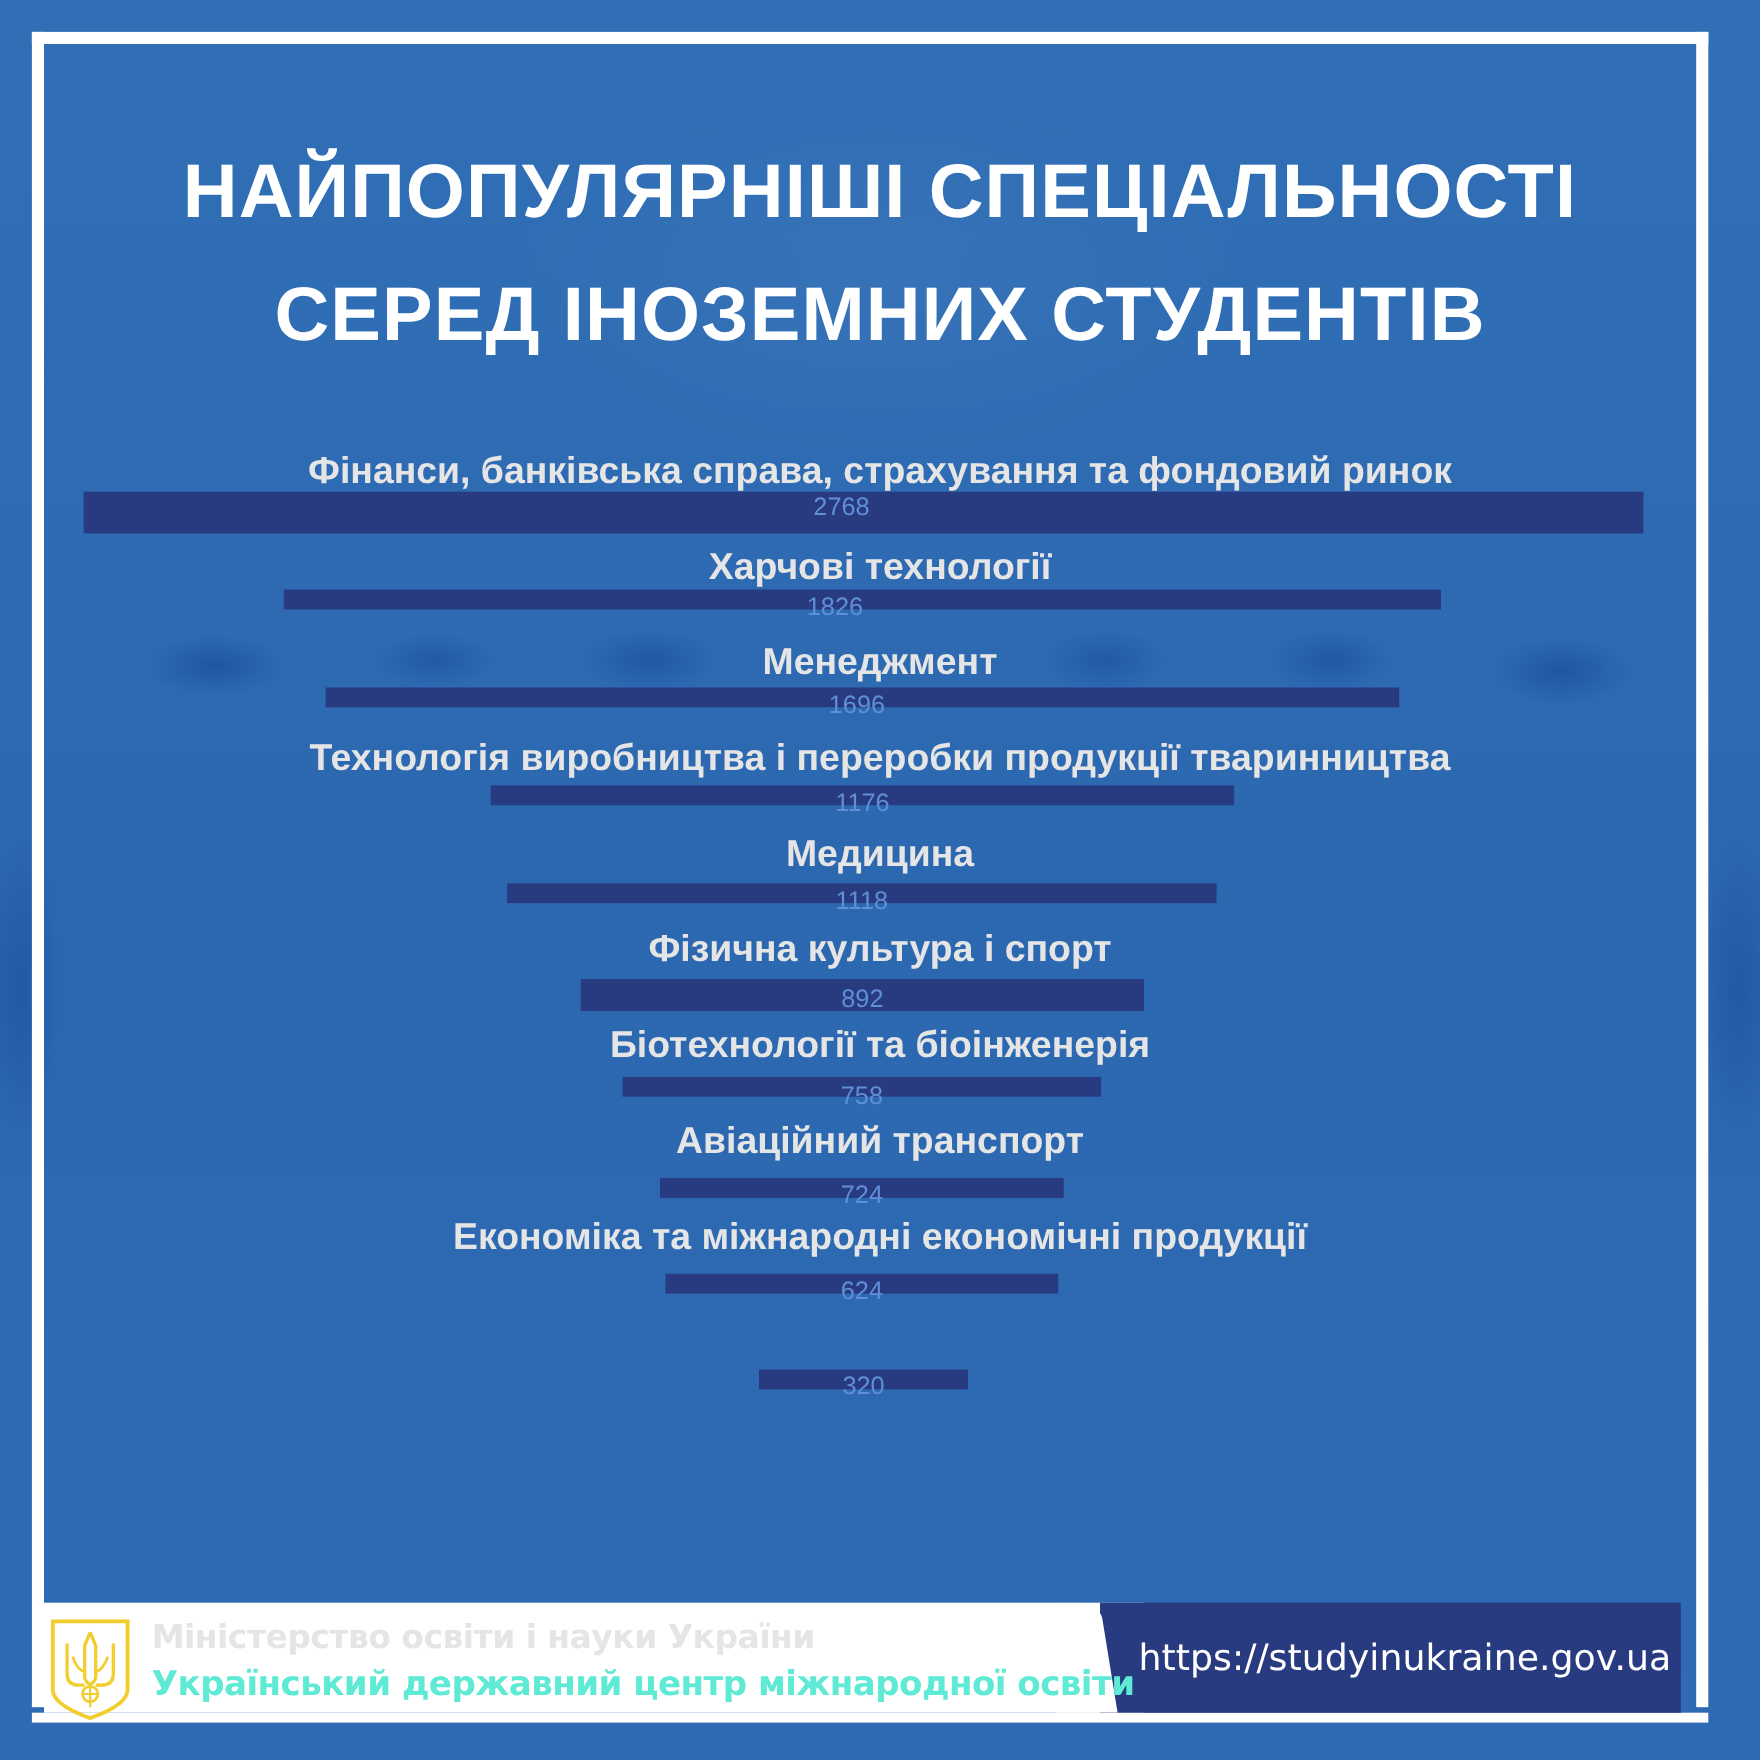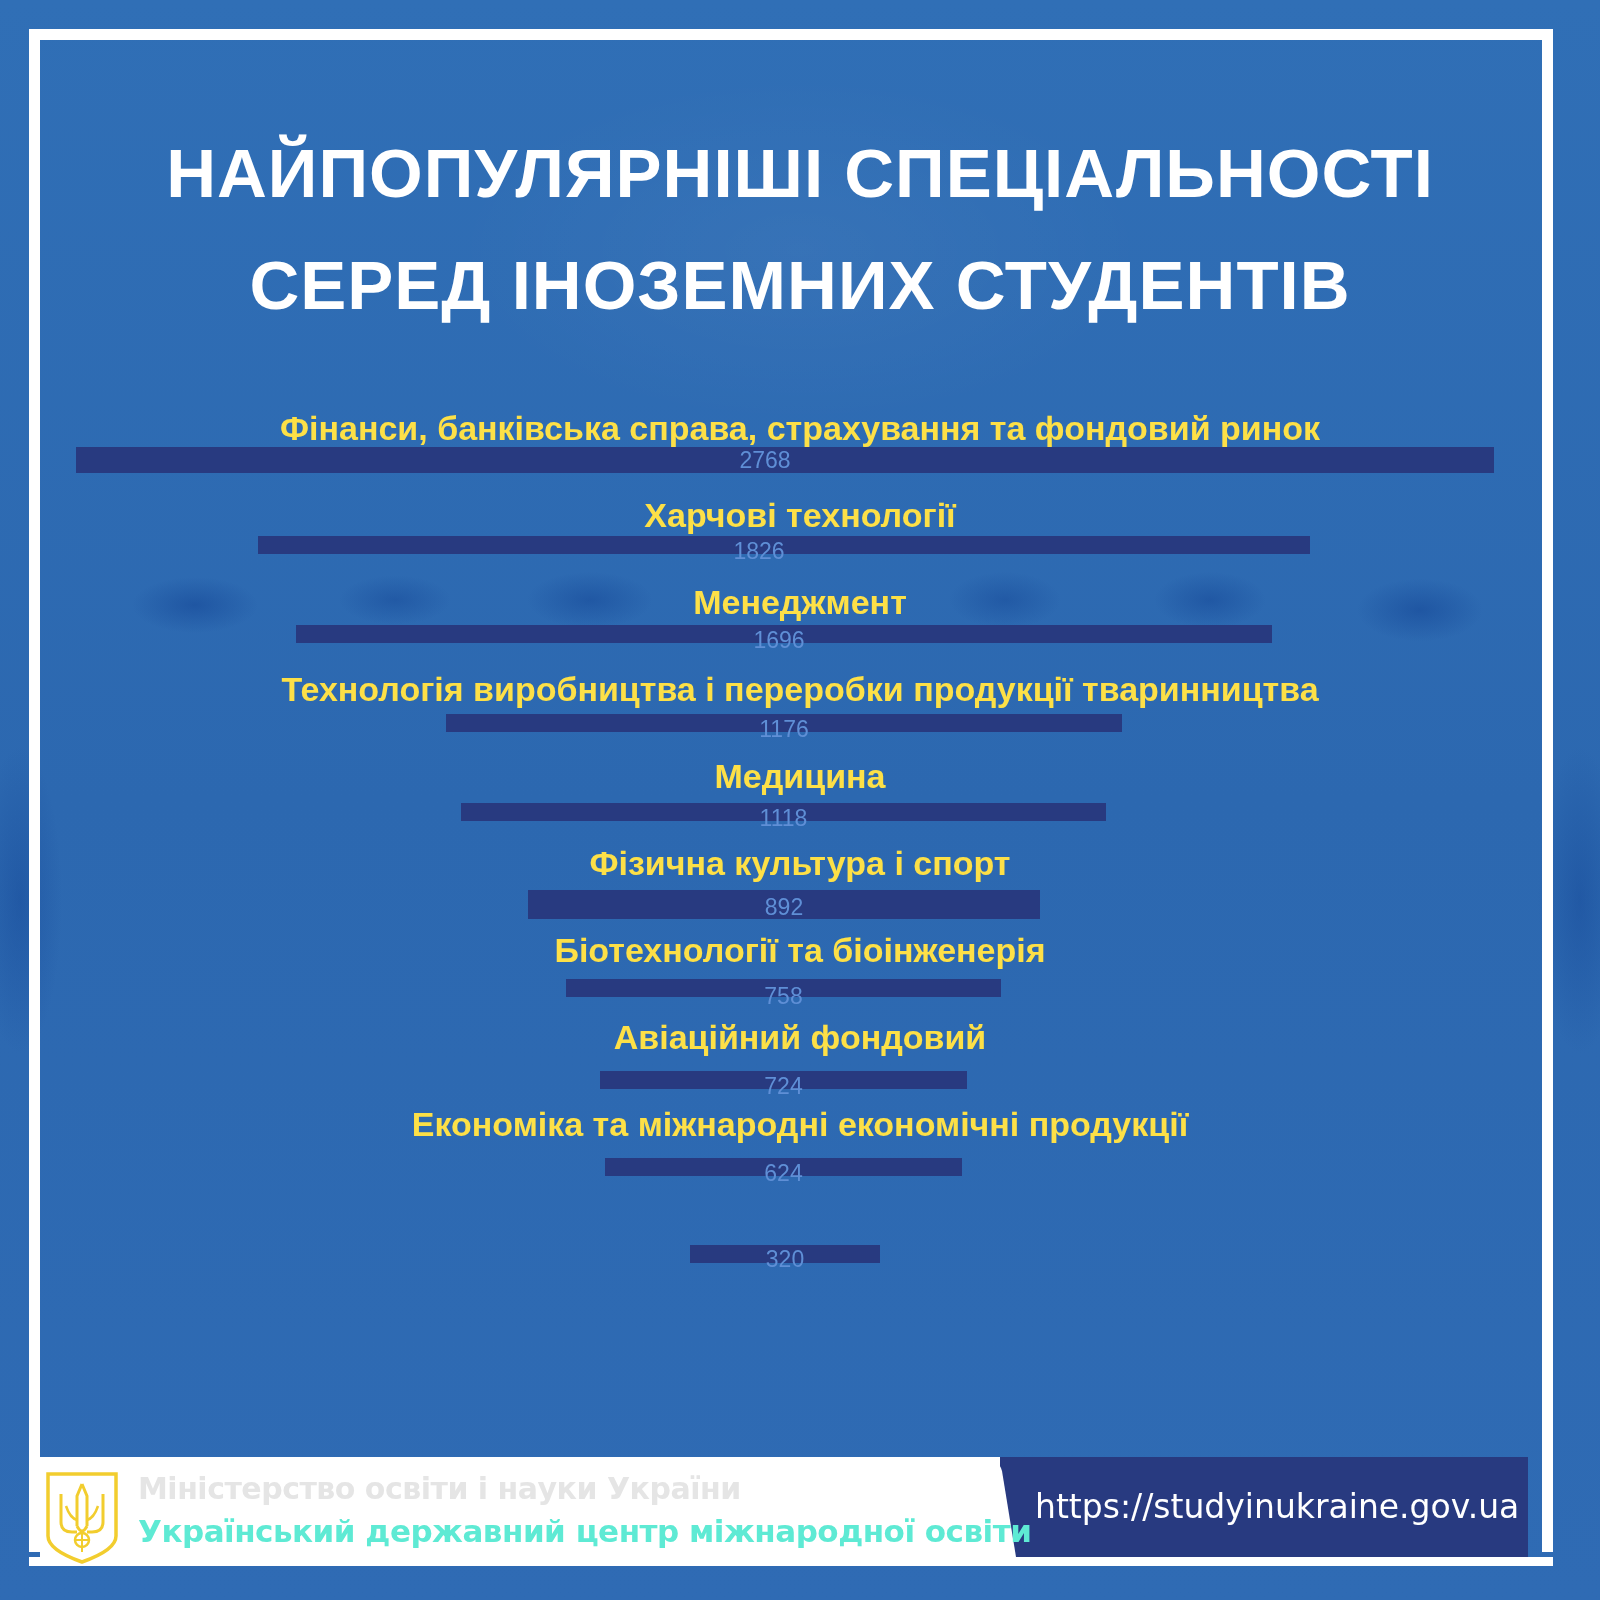--- a/index.html
+++ b/index.html
@@ -31,21 +31,21 @@
     position: absolute; left: 29px; top: 1557px; width: 1524px; height: 9px; background:#fff;
   }
   .title {
     position: absolute; left: 40px; width: 1520px; top: 118px;
     text-align: center; color: #ffffff; font-weight: bold;
     font-size: 69px; line-height: 112px; letter-spacing: 1px;
   }
   .chart { position: absolute; left: 0; top: 0; width: 1600px; height: 1600px; }
   .row-label {
     position: absolute; left: 40px; width: 1520px; text-align: center;
-    color: #fde047; font-weight: bold; font-size: 34px; line-height: 40px;
+    color: #e5e5e5; font-weight: bold; font-size: 34px; line-height: 40px;
     white-space: nowrap;
   }
   .bar {
     position: absolute; background: #283a80; height: 18px;
   }
   .bar-value {
     position: absolute; left: 0; right: 0; top: 0; text-align: center;
     color: #5f8fd6; font-size: 23px; line-height: 30px; padding-left: 0;
   }
   .footer-white {
@@ -83,21 +83,21 @@
 <div class="frame-bottom"></div>
 
 <div class="title">
   <div>НАЙПОПУЛЯРНІШІ СПЕЦІАЛЬНОСТІ</div>
   <div>СЕРЕД ІНОЗЕМНИХ СТУДЕНТІВ</div>
 </div>
 
 <div class="chart">
 
   <div class="row-label" style="top:408px">Фінанси, банківська справа, страхування та фондовий ринок</div>
-  <div class="bar" style="left:76px;width:1418px;top:447px;height:26px">
+  <div class="bar" style="left:76px;width:1418px;top:447px;height:38px">
     <div class="bar-value" style="line-height:26px;left:-40px">2768</div>
   </div>
 
   <div class="row-label" style="top:495px">Харчові технології</div>
   <div class="bar" style="left:258px;width:1052px;top:536px">
     <div class="bar-value" style="left:-50px">1826</div>
   </div>
 
   <div class="row-label" style="top:582px">Менеджмент</div>
   <div class="bar" style="left:296px;width:976px;top:625px">
@@ -117,21 +117,21 @@
   <div class="row-label" style="top:843px">Фізична культура і спорт</div>
   <div class="bar" style="left:528px;width:512px;top:890px;height:29px">
     <div class="bar-value" style="line-height:34px">892</div>
   </div>
 
   <div class="row-label" style="top:930px">Біотехнології та біоінженерія</div>
   <div class="bar" style="left:566px;width:435px;top:979px">
     <div class="bar-value" style="line-height:34px">758</div>
   </div>
 
-  <div class="row-label" style="top:1017px">Авіаційний фондовий</div>
+  <div class="row-label" style="top:1017px">Авіаційний транспорт</div>
   <div class="bar" style="left:600px;width:367px;top:1071px">
     <div class="bar-value" style="line-height:30px">724</div>
   </div>
 
   <div class="row-label" style="top:1104px">Економіка та міжнародні економічні продукції</div>
   <div class="bar" style="left:605px;width:357px;top:1158px">
     <div class="bar-value" style="line-height:30px">624</div>
   </div>
 
   <div class="bar" style="left:690px;width:190px;top:1245px">

